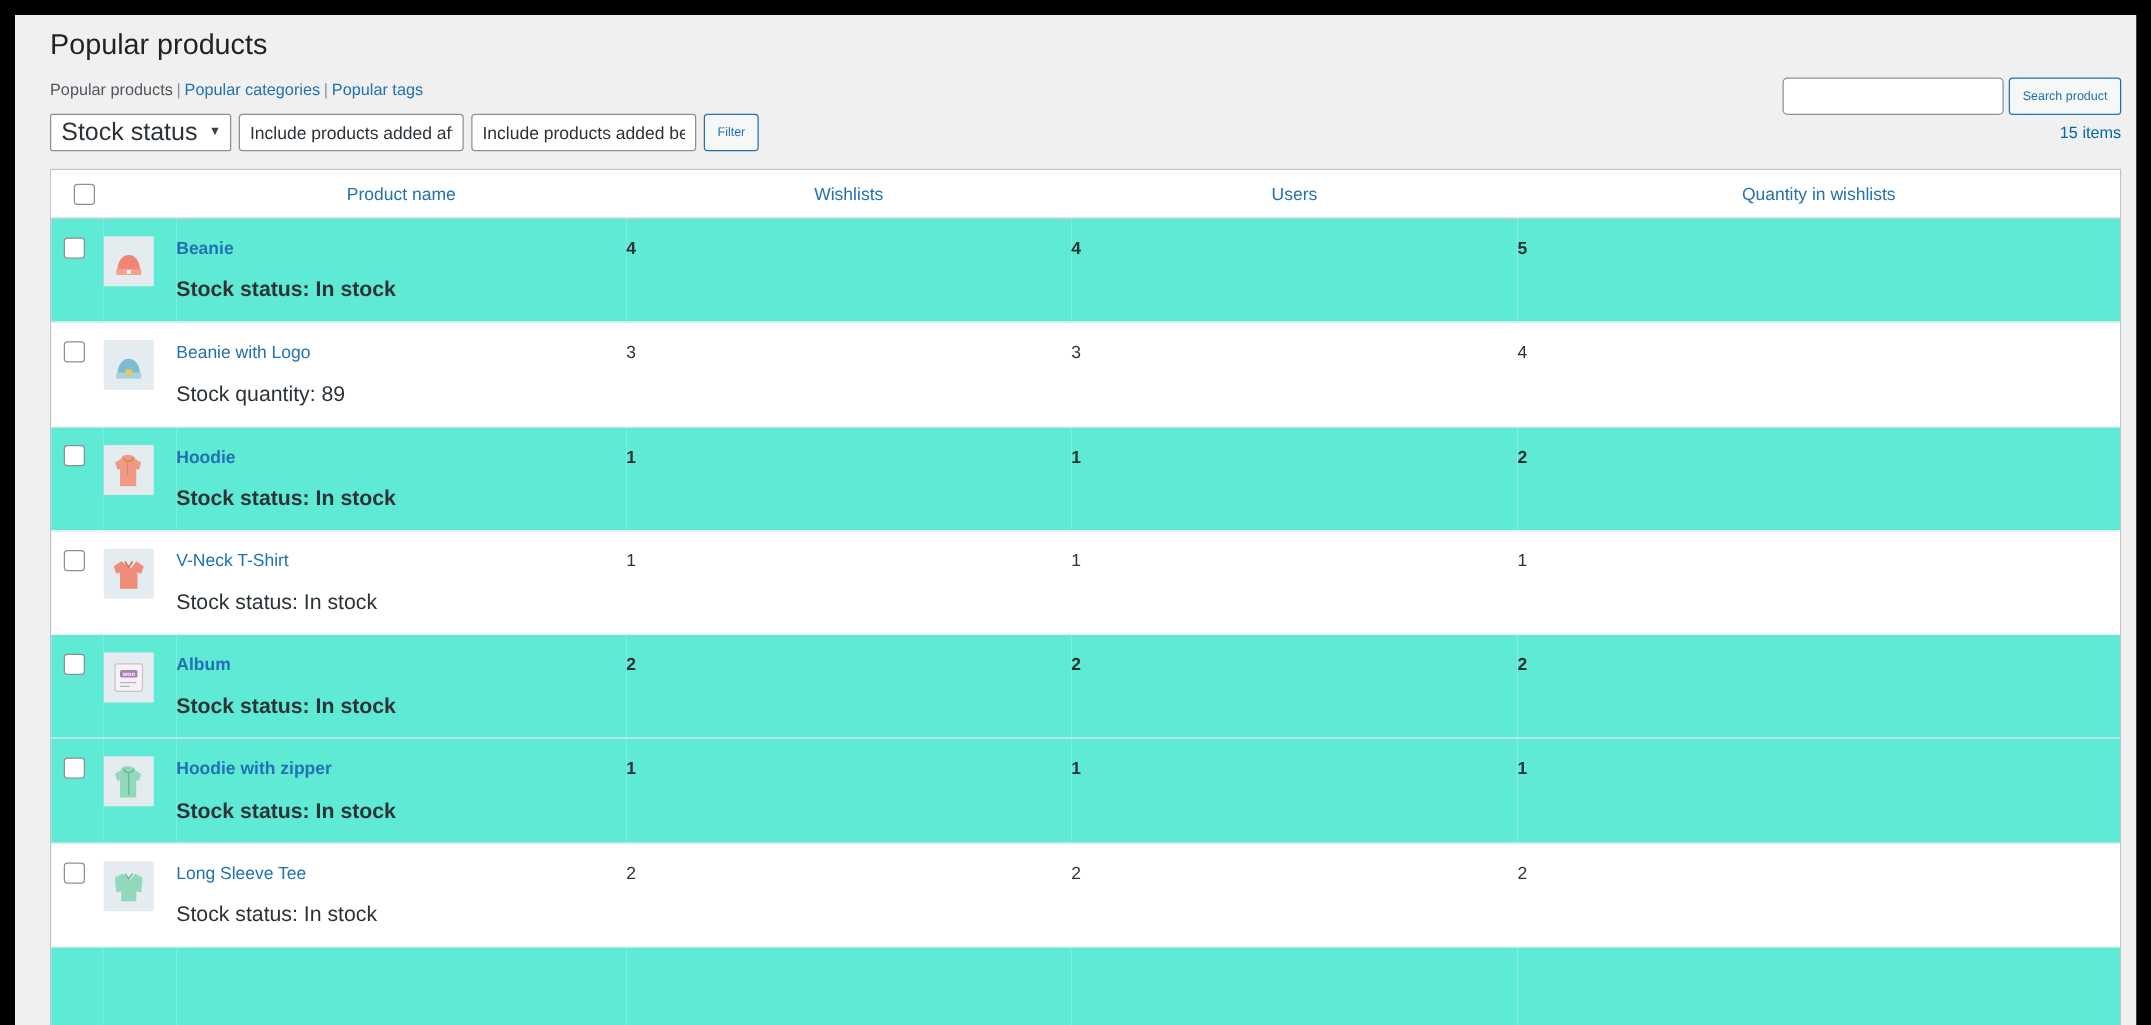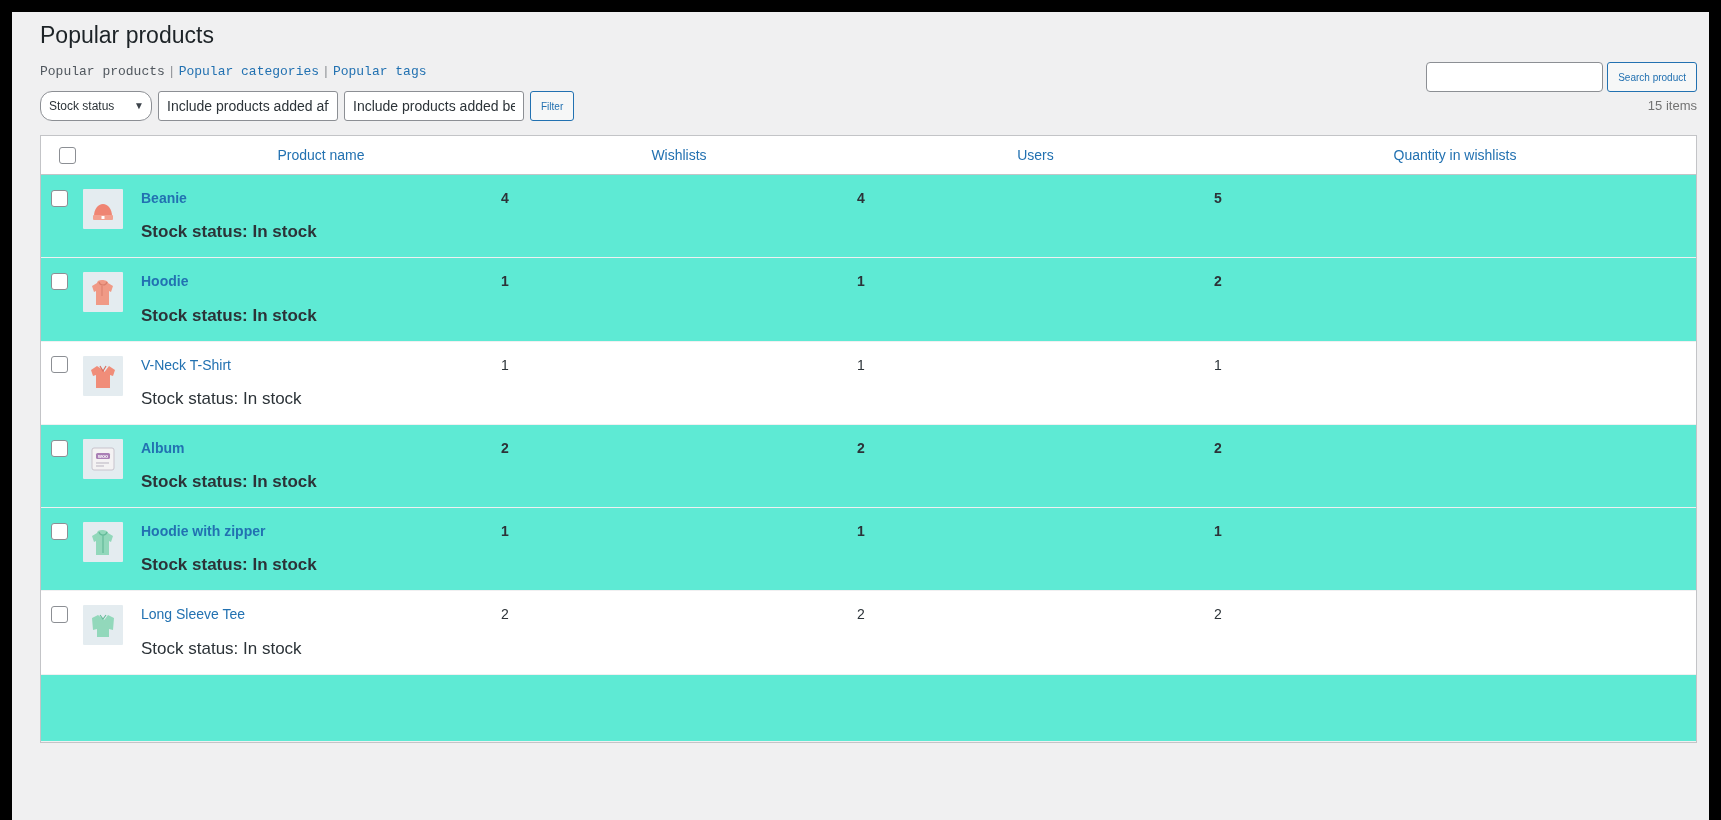--- a/index.html
+++ b/index.html
@@ -25,21 +25,20 @@
     color: #1d2327;
     padding: 9px 0 4px 28px;
     margin: 0;
     line-height: 1.3;
   }
   .subsubsub {
     margin: 8px 0 0 28px;
     font-size: 13px;
     color: #50575e;
     line-height: 1.4;
-    font-family: Liberation Mono, monospace;
   }
   .subsubsub a { color: #2271b1; text-decoration: none; }
   .subsubsub .sep { color: #8c8f94; padding: 0 3px; }
 
   .searchbox {
     position: absolute;
     right: 12px;
     top: 50px;
     display: flex;
     align-items: center;
@@ -81,23 +80,23 @@
     float: left;
   }
   .wp-select {
     position: relative;
     height: 30px;
   }
   .wp-select select {
     height: 30px;
     min-width: 112px;
     border: 1px solid #8c8f94;
-    border-radius: 12px;
-    background: #fff;
-    font-size: 12px;
+    border-radius: 2px;
+    background: #fff;
+    font-size: 20px;
     color: #2c3338;
     padding: 0 26px 0 8px;
     appearance: none;
     -webkit-appearance: none;
     font-family: "Liberation Sans", sans-serif;
     cursor: pointer;
   }
   .wp-select .chev {
     position: absolute;
     right: 8px; top: 50%;
@@ -116,21 +115,21 @@
     font-size: 14px;
     padding: 0 8px;
     color: #2c3338;
     outline: none;
     font-family: "Liberation Sans", sans-serif;
   }
   .date-input::placeholder { color: #2c3338; opacity: 1; }
   .items-count {
     float: right;
     font-size: 13px;
-    color: #737373;
+    color: #0369a1;
     line-height: 30px;
   }
 
   .wp-table {
     width: calc(100% - 40px);
     margin: 8px 12px 0 28px;
     border: 1px solid #c3c4c7;
     border-collapse: separate;
     border-spacing: 0;
     background: #fff;
@@ -264,20 +263,39 @@
               </span>
             </td>
             <td>
               <a href="#" class="prod-link">Beanie</a>
               <div class="prod-meta">Stock status: In stock</div>
             </td>
             <td><span class="num">4</span></td>
             <td><span class="num">4</span></td>
             <td><span class="num">5</span></td>
           </tr>
+          <tr class="">
+            <td class="cb"><span class="cbx"></span></td>
+            <td>
+              <span class="thumb">
+                <svg viewBox="0 0 40 40">
+                  <path d="M11 27c0-7 4-12 9-12s9 5 9 12z" fill="#7cbcd0"></path>
+                  <rect x="10" y="26" width="20" height="5" rx="1" fill="#a6d3e0"></rect>
+                  <circle cx="20" cy="26" r="3" fill="#e6c66a"></circle>
+                </svg>
+              </span>
+            </td>
+            <td>
+              <a href="#" class="prod-link">Beanie with Logo</a>
+              <div class="prod-meta">Stock quantity: 89</div>
+            </td>
+            <td><span class="num">3</span></td>
+            <td><span class="num">3</span></td>
+            <td><span class="num">4</span></td>
+          </tr>
           <tr class="alt">
             <td class="cb"><span class="cbx"></span></td>
             <td>
               <span class="thumb">
                 <svg viewBox="0 0 40 40">
                   <path d="M14 11c0-2 2-3 5-3s6 1 6 3l5 3-2 6-2-1v14H13V19l-2 1-2-6z" fill="#f09a86"></path>
                   <path d="M16 10c1 4 7 4 8 0" fill="none" stroke="#d97f6c" stroke-width="1.2"></path>
                   <path d="M19 14v10" stroke="#d97f6c" stroke-width="1"></path>
                 </svg>
               </span>

